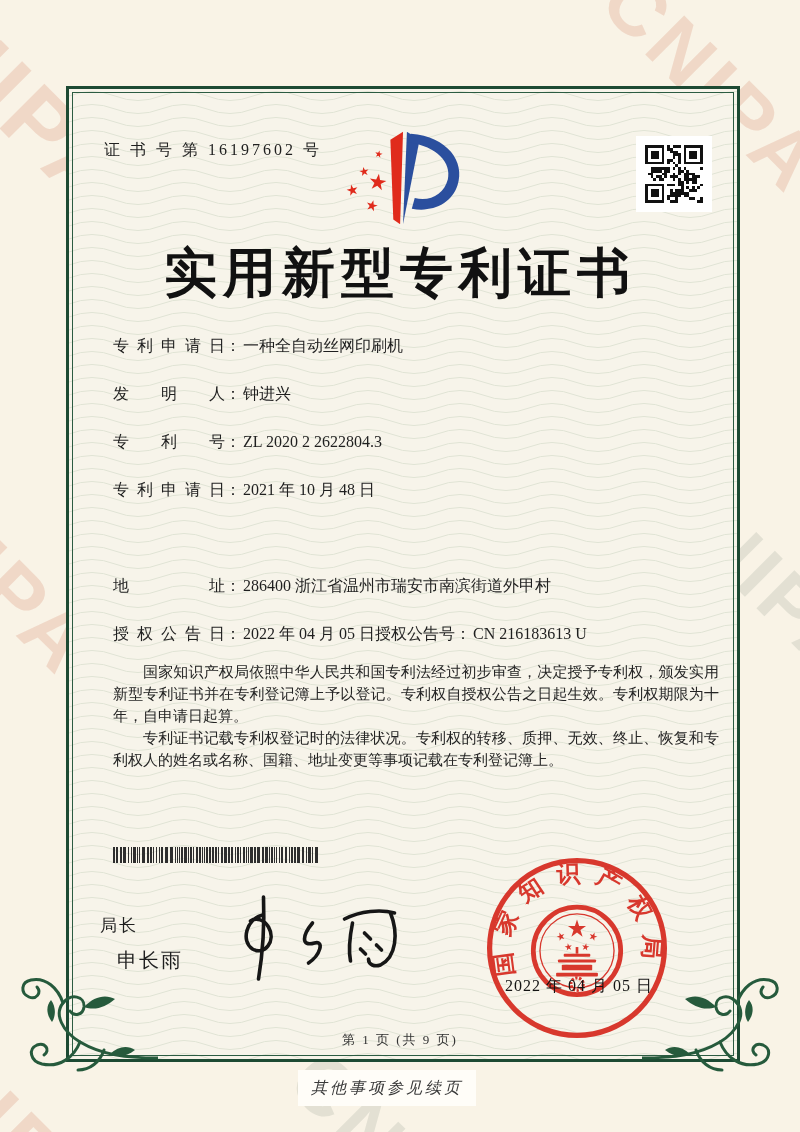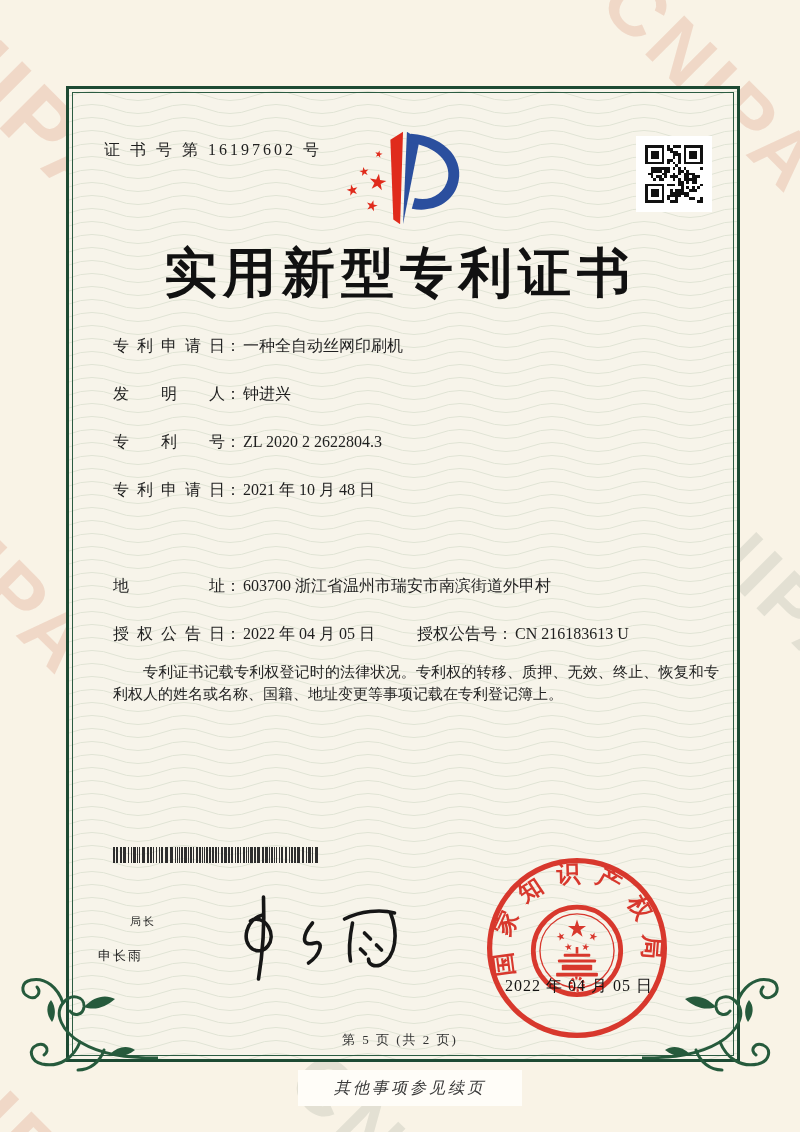--- a/index.html
+++ b/index.html
@@ -33,41 +33,41 @@
   .qr{position:absolute;left:636px;top:136px;width:76px;height:76px;background:#fff;
       display:flex;align-items:center;justify-content:center;}
   .qr svg{width:58px;height:58px;}
   .title{
     position:absolute;left:0;top:238px;width:100%;text-align:center;
     font-size:53px;font-weight:bold;letter-spacing:6px;color:#111;
   }
   .row{position:absolute;left:113px;font-size:16px;white-space:nowrap;}
   .flabel{display:inline-block;width:112px;text-align:justify;text-align-last:justify;}
   .fvalue{margin-left:2px;}
-  .pair2{margin-left:42px;}
+  .pair2{}
   .pair2 .flabel2{display:inline-block;}
   .paras{
     position:absolute;left:113px;top:661px;width:606px;
     font-size:15px;line-height:22px;text-align:justify;color:#242424;
   }
   .paras p{margin:0;text-indent:2em;}
   .barcode{position:absolute;left:113px;top:847px;width:206px;height:16px;}
-  .issuer-role{position:absolute;left:130px;top:914px;font-size:11px;letter-spacing:2px;}
-  .issuer-name{position:absolute;left:98px;top:947px;font-size:13px;letter-spacing:2px;}
+  .issuer-role{position:absolute;left:100px;top:914px;font-size:17px;letter-spacing:2px;}
+  .issuer-name{position:absolute;left:117px;top:947px;font-size:20px;letter-spacing:2px;}
   .signature{position:absolute;left:225px;top:893px;width:185px;height:90px;}
   .seal{position:absolute;left:482px;top:853px;width:190px;height:190px;opacity:.93;
         mix-blend-mode:multiply;}
   .seal-date{
     position:absolute;left:494px;top:976px;width:170px;text-align:center;
     font-size:16px;letter-spacing:1px;color:#141414;z-index:4;
   }
   .page-info{position:absolute;left:0;top:1031px;width:100%;text-align:center;
     font-size:13px;letter-spacing:2px;color:#333;}
   .note-box{
-    position:absolute;left:298px;top:1070px;width:224px;height:36px;background:#fffdf8;
+    position:absolute;left:298px;top:1070px;width:178px;height:36px;background:#fffdf8;
     z-index:4;display:flex;align-items:center;justify-content:center;
     font-size:16px;letter-spacing:3px;color:#3a3a3a;font-style:italic;
   }
   .flourish{position:absolute;z-index:4;width:140px;height:128px;}
   .flourish.bl{left:18px;top:958px;}
   .flourish.br{left:642px;top:958px;transform:scaleX(-1);}
 </style>
 </head>
 <body>
 
@@ -341,27 +341,28 @@
     <div class="row" style="top:384px">
       <span class="flabel">发明人</span><span>：</span><span class="fvalue">钟进兴</span>
     </div>
     <div class="row" style="top:432px">
       <span class="flabel">专利号</span><span>：</span><span class="fvalue">ZL 2020 2 2622804.3</span>
     </div>
     <div class="row" style="top:480px">
       <span class="flabel">专利申请日</span><span>：</span><span class="fvalue">2021 年 10 月 48 日</span>
     </div>
     <div class="row" style="top:576px">
-      <span class="flabel">地址</span><span>：</span><span class="fvalue">603700 浙江省温州市瑞安市南滨街道外甲村</span>
+      <span class="flabel">地址</span><span>：</span><span class="fvalue">286400 浙江省温州市瑞安市南滨街道外甲村</span>
     </div>
     <div class="row" style="top:624px">
       <span class="flabel">授权公告日</span><span>：</span><span class="fvalue">2022 年 04 月 05 日</span><span class="pair2"><span class="flabel2">授权公告号</span><span>：</span><span class="fvalue">CN 216183613 U</span></span>
     </div>
 
     <div class="paras">
+      <p>国家知识产权局依照中华人民共和国专利法经过初步审查，决定授予专利权，颁发实用新型专利证书并在专利登记簿上予以登记。专利权自授权公告之日起生效。专利权期限为十年，自申请日起算。</p>
       <p>专利证书记载专利权登记时的法律状况。专利权的转移、质押、无效、终止、恢复和专利权人的姓名或名称、国籍、地址变更等事项记载在专利登记簿上。</p>
     </div>
 
     <svg class="barcode" id="barcode" xmlns="http://www.w3.org/2000/svg">
         <rect x="0" y="0" width="2" height="16" fill="#2e2e2e"></rect>
         <rect x="3" y="0" width="2" height="16" fill="#2e2e2e"></rect>
         <rect x="7" y="0" width="2" height="16" fill="#2e2e2e"></rect>
         <rect x="10" y="0" width="3" height="16" fill="#2e2e2e"></rect>
         <rect x="15" y="0" width="1" height="16" fill="#2e2e2e"></rect>
         <rect x="18" y="0" width="1" height="16" fill="#2e2e2e"></rect>
@@ -463,21 +464,21 @@
         <rect x="98.6" y="99" width="2.8" height="7" stroke="none"></rect>
         <rect x="86" y="106" width="28" height="3.2" rx="1" stroke="none"></rect>
         <rect x="80" y="112" width="40" height="3.2" rx="1" stroke="none"></rect>
         <rect x="84" y="117.5" width="32" height="6" rx="1" stroke="none"></rect>
         <rect x="78" y="126" width="44" height="4" rx="1" stroke="none"></rect>
         <circle cx="100" cy="138" r="6.5" fill="none" stroke-width="3.4" stroke-dasharray="2.4 1.6"></circle>
       </g>
     </svg>
     <div class="seal-date">2022 年 04 月 05 日</div>
 
-    <div class="page-info">第 5 页 (共 2 页)</div>
+    <div class="page-info">第 1 页 (共 9 页)</div>
   </div>
 
   <svg class="flourish bl" viewBox="0 0 140 128" xmlns="http://www.w3.org/2000/svg">
     <g fill="none" stroke="#265a3c" stroke-width="3" stroke-linecap="round">
       <path d="M140,100 C108,100 84,97 62,84 C44,73 36,56 45,45 C53,35 67,38 66,49 C65,57 56,59 52,53"></path>
       <path d="M62,84 C56,99 42,110 24,106 C12,103 10,91 19,87 C27,84 33,92 26,97"></path>
       <path d="M45,45 C40,30 28,19 13,22 C3,24 2,35 11,39 C18,42 24,35 19,29"></path>
       <path d="M86,92 C82,104 72,112 60,112"></path>
     </g>
     <g fill="#265a3c" stroke="none">

